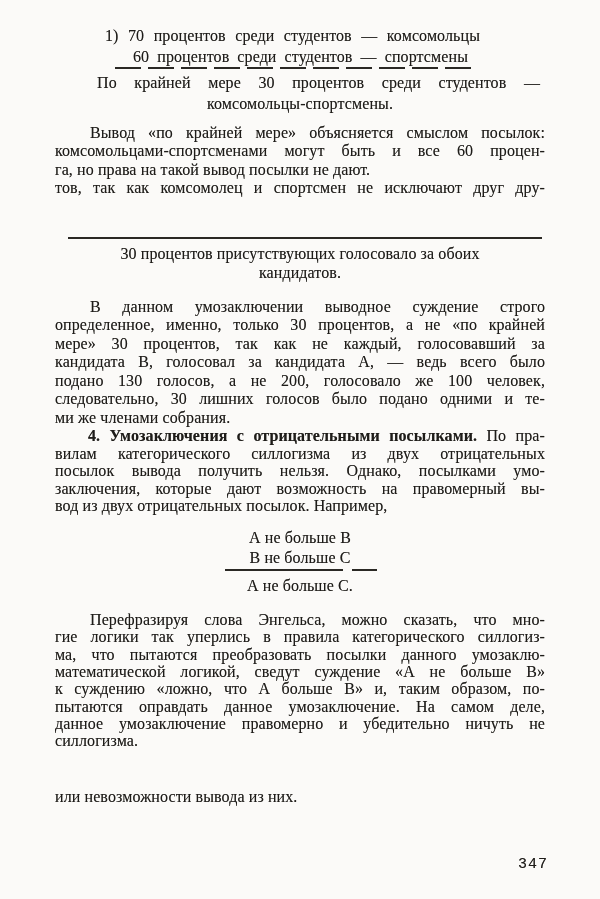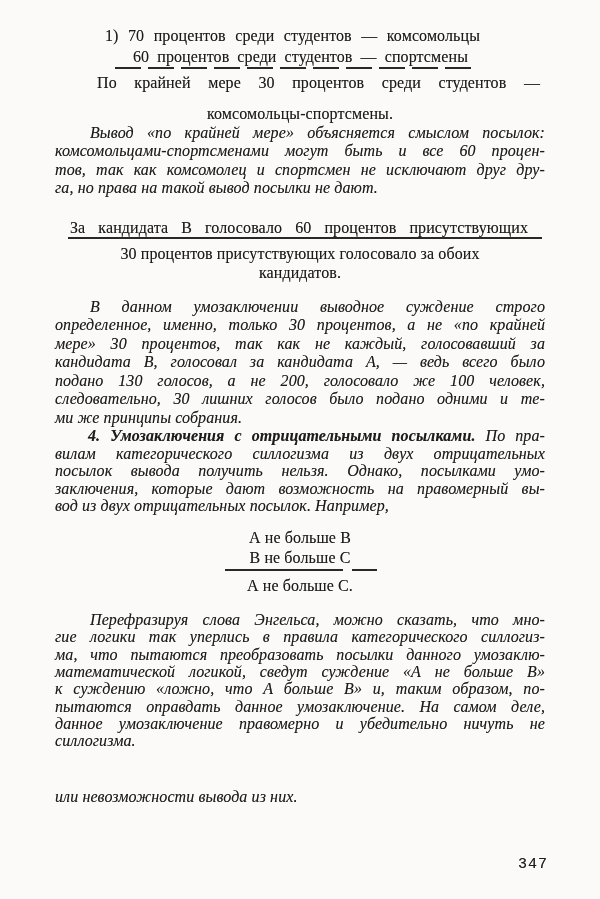--- a/index.html
+++ b/index.html
@@ -24,62 +24,61 @@
     position: absolute; height: 2px;
     background: #2a2824;
   }
   .rule-dashed {
     background: repeating-linear-gradient(90deg, #2a2824 0 26px, transparent 26px 33px);
   }
   .rule-break {
     background: linear-gradient(90deg, #2a2824 0 118px, transparent 118px 127px, #2a2824 127px 152px);
   }
   .para { position: absolute; left: 55px; width: 490px; }
-  .para .ln { text-align: justify; text-align-last: justify; font-style: italic; }
+  .para .ln { text-align: justify; text-align-last: justify; }
   .para .ln.last { text-align-last: left; }
   .para .ln.ind { text-indent: 35px; }
   .heading-bold { font-weight: bold; }
   .pageno {
     position: absolute;
     font-size: 15px;
     letter-spacing: 1px;
     font-family: Liberation Mono, monospace;
   }
 </style>
 </head>
 <body style="background: rgb(251, 250, 248);">
 
 <div class="page" style="color: rgb(30, 28, 25);">
 
   <div class="abs j" style="left:105px; top:26px; width:375px">1) 70 процентов среди студентов — комсомольцы</div>
   <div class="abs j" style="left:133px; top:47px; width:335px">60 процентов среди студентов — спортсмены</div>
   <div class="rule rule-dashed" style="left:115px; top:67px; width:360px"></div>
   <div class="abs j" style="left:97px; top:73px; width:443px">По крайней мере 30 процентов среди студентов —</div>
-  <div class="abs c" style="top:104px">комсомольцы-спортсмены.</div>
+  <div class="abs c" style="top:94px">комсомольцы-спортсмены.</div>
 
   <div class="para" style="top:124px; line-height:18.45px">
     <div class="ln ind">Вывод «по крайней мере» объясняется смыслом посылок:</div>
     <div class="ln">комсомольцами-спортсменами могут быть и все 60 процен-</div>
+    <div class="ln last">га, но права на такой вывод посылки не дают.</div>
     <div class="ln">тов, так как комсомолец и спортсмен не исключают друг дру-</div>
-    <div class="ln last">га, но права на такой вывод посылки не дают.</div>
   </div>
 
-  <div class="abs j" style="left:70px; top:218px; width:458px">За кандидата В голосовало 60 процентов присутствующих</div>
   <div class="rule" style="left:68px; top:237px; width:474px"></div>
   <div class="abs c" style="top:244px">30 процентов присутствующих голосовало за обоих</div>
   <div class="abs c" style="top:263px">кандидатов.</div>
 
   <div class="para" style="top:298px; line-height:18.45px">
     <div class="ln ind">В данном умозаключении выводное суждение строго</div>
     <div class="ln">определенное, именно, только 30 процентов, а не «по крайней</div>
     <div class="ln">мере» 30 процентов, так как не каждый, голосовавший за</div>
     <div class="ln">кандидата В, голосовал за кандидата А, — ведь всего было</div>
     <div class="ln">подано 130 голосов, а не 200, голосовало же 100 человек,</div>
     <div class="ln">следовательно, 30 лишних голосов было подано одними и те-</div>
-    <div class="ln last">ми же принципы собрания.</div>
+    <div class="ln last">ми же членами собрания.</div>
   </div>
 
   <div class="para" style="top:427px; line-height:17.5px">
     <div class="ln" style="text-indent:33px">
       <span class="heading-bold">4. Умозаключения с отрицательными посылками.</span>
       <span>По пра-</span>
     </div>
     <div class="ln">вилам категорического силлогизма из двух отрицательных</div>
     <div class="ln">посылок вывода получить нельзя. Однако, посылками умо-</div>
     <div class="ln">заключения, которые дают возможность на правомерный вы-</div>

